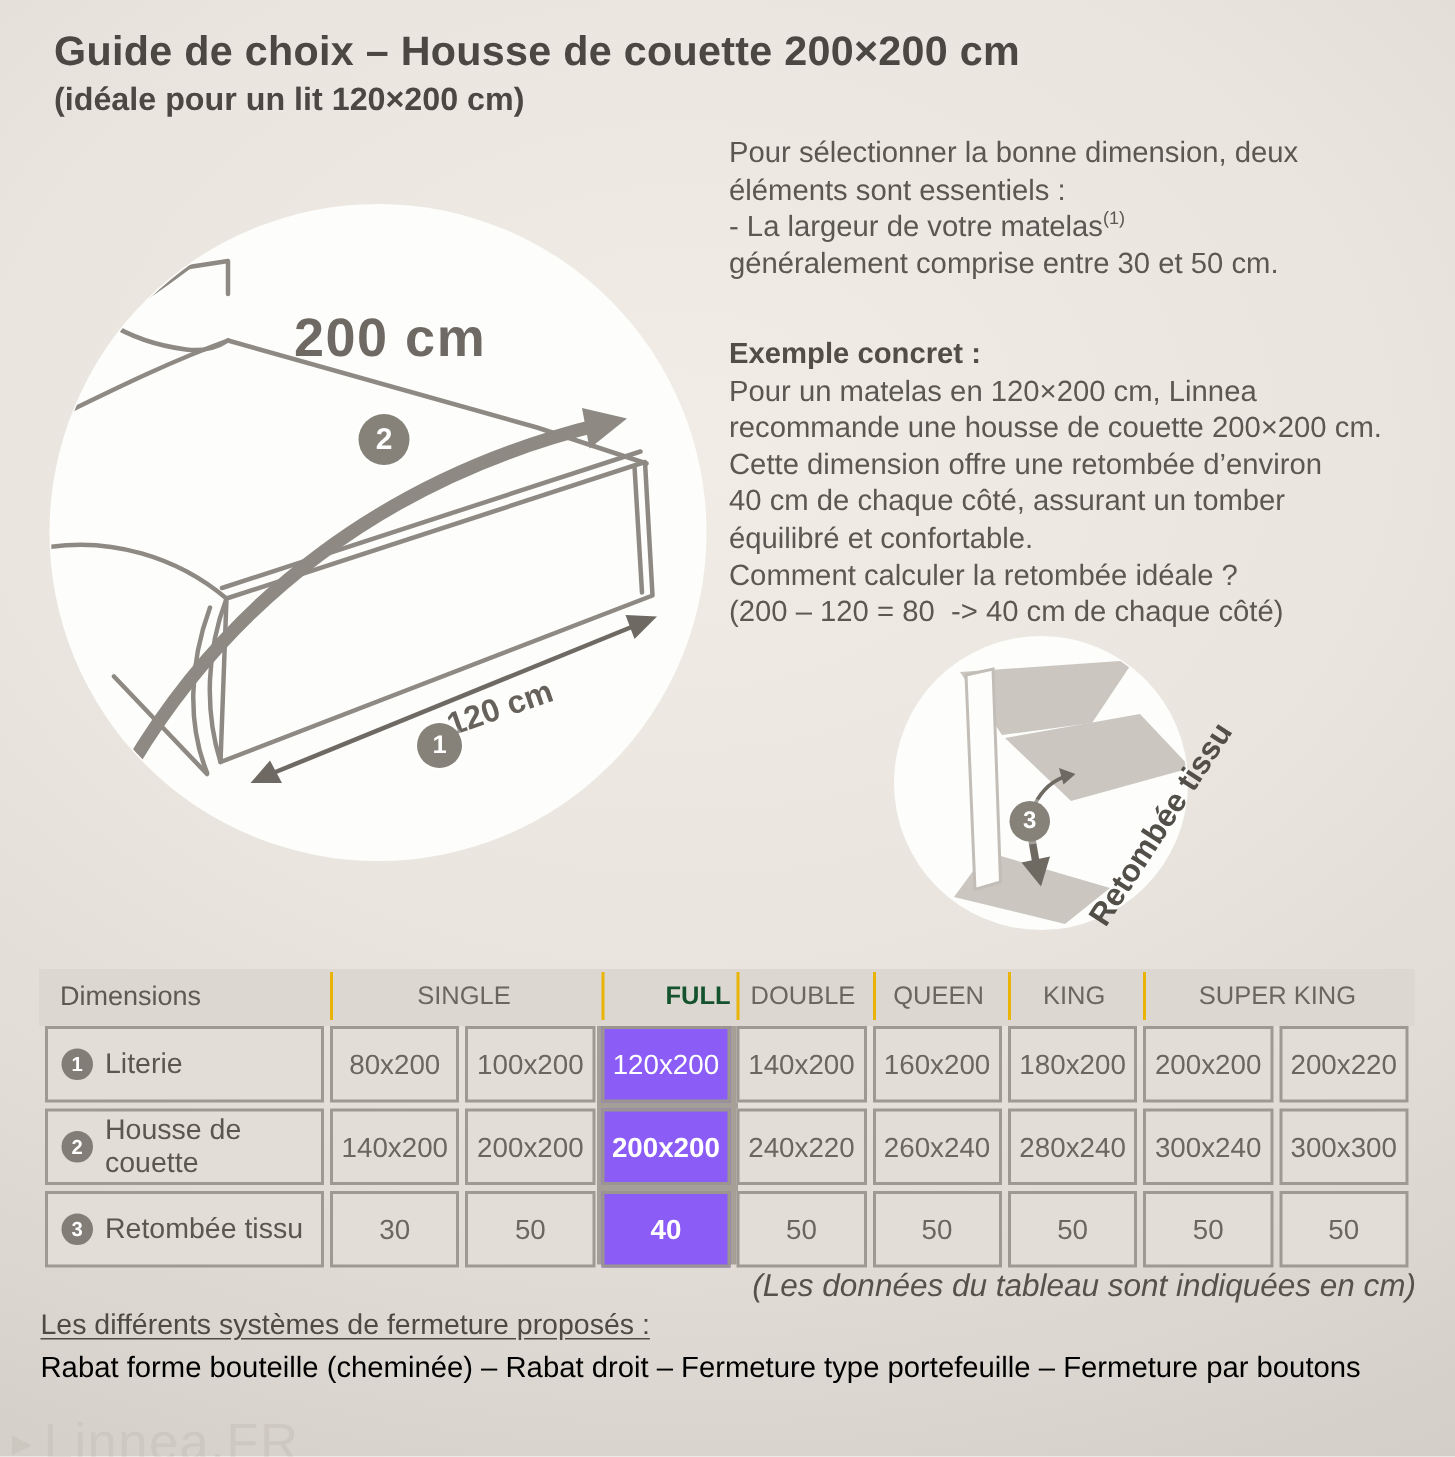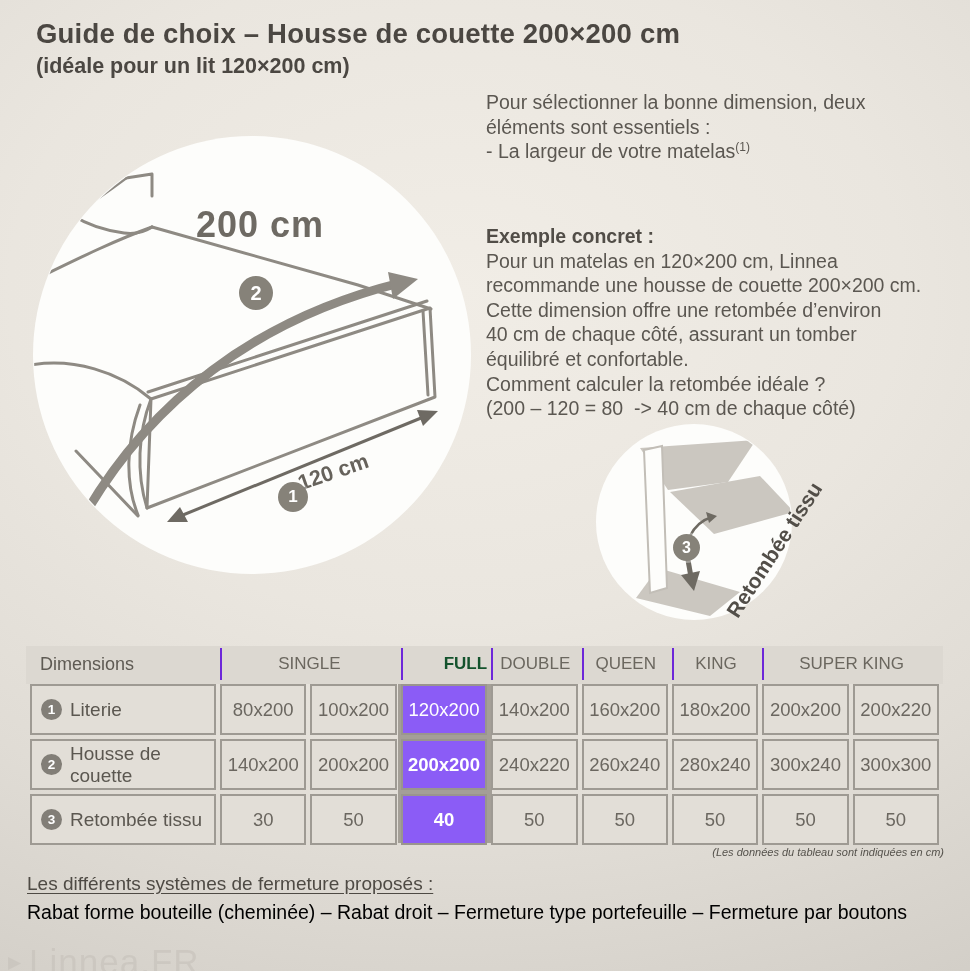--- a/index.html
+++ b/index.html
@@ -24,31 +24,31 @@
   .mk2{left:239px;top:276px;width:34px;height:34px;font-size:20px;}
   .mk1{left:278px;top:482px;width:30px;height:30px;font-size:17px;}
   .mk3{left:673px;top:534px;width:27px;height:27px;font-size:16px;}
   .droplabel{left:742px;top:622px;font-size:21px;font-weight:bold;color:#524e48;transform:rotate(-57deg) translateY(-100%);transform-origin:0 0;white-space:nowrap;}
   
   .hdrband{left:26px;top:646px;width:917px;height:38px;background:#dcd8d1;}
   .fullband{left:398px;top:684px;width:94px;height:159px;background:#a49f97;}
   table.sizes{position:absolute;left:26px;top:644px;width:917px;border-collapse:separate;border-spacing:4px 4px;table-layout:fixed;}
   table.sizes col.c0{width:186px;}
   table.sizes th{height:32px;font-size:17px;font-weight:normal;color:#6b675f;background:transparent;padding:0;}
-  table.sizes th + th{border-left:2px solid #6d28d9;}
+  table.sizes th + th{border-left:2px solid #eab308;}
   table.sizes th.c0{text-align:left;padding-left:10px;font-size:18px;color:#5e5a53;}
   table.sizes th.full{font-weight:bold;color:#14532d;text-align:right;}
   table.sizes td{height:47px;background:#e2ded7;border:2px solid #9e9a93;text-align:center;font-size:18.5px;color:#6b6760;padding:0;}
   table.sizes td.lbl{text-align:left;font-size:19px;color:#5b5750;}
   table.sizes td.lbl .cellwrap{display:flex;align-items:center;gap:8px;padding-left:9px;}
   .mk{flex:0 0 auto;width:21px;height:21px;border-radius:50%;background:#827e77;color:#fff;font-size:13.5px;font-weight:bold;display:inline-flex;align-items:center;justify-content:center;}
   table.sizes td.hl{background:#8b5cf6;border-color:#9a958e;color:#fff;}
   table.sizes td.hl.b{font-weight:bold;}
   
-  .tablenote{left:500px;top:846px;width:444px;text-align:right;font-style:italic;font-size:11px;color:#55524c;}
+  .tablenote{left:500px;top:846px;width:444px;text-align:right;font-style:italic;font-size:21px;color:#55524c;}
   .closheading{left:27px;top:873px;font-size:19px;color:#4e4a44;text-decoration:underline;text-underline-offset:3px;}
   .closline{left:27px;top:901px;width:930px;font-size:19.5px;color:#000000;}
   .watermark{left:8px;top:942px;color:#c6c1ba;opacity:.6;display:flex;align-items:center;gap:8px;}
   .watermark .tri{font-size:17px;}
   .watermark .wm{font-size:35px;letter-spacing:1px;}
 </style>
 </head>
 <body>
 
 <div class="abs title">Guide de choix – Housse de couette 200×200 cm</div>
@@ -92,20 +92,21 @@
   </div>
 <div class="abs dim-120">120 cm</div>
 <div class="abs dmk mk1">
     <span>1</span>
   </div>
 
 <div class="abs textcol" style="top:90px;">
   <div class="tline">Pour sélectionner la bonne dimension, deux</div>
   <div class="tline">éléments sont essentiels :</div>
   <div class="tline"><span>- La largeur de votre matelas</span><sup>(1)</sup></div>
+  <div class="tline">généralement comprise entre 30 et 50 cm.</div>
 </div>
 
 <div class="abs textcol" style="top:224px;">
   <div class="tline bold">Exemple concret :</div>
   <div class="tline">Pour un matelas en 120×200 cm, Linnea</div>
   <div class="tline">recommande une housse de couette 200×200 cm.</div>
   <div class="tline">Cette dimension offre une retombée d’environ</div>
   <div class="tline">40 cm de chaque côté, assurant un tomber</div>
   <div class="tline">équilibré et confortable.</div>
   <div class="tline">Comment calculer la retombée idéale ?</div>

